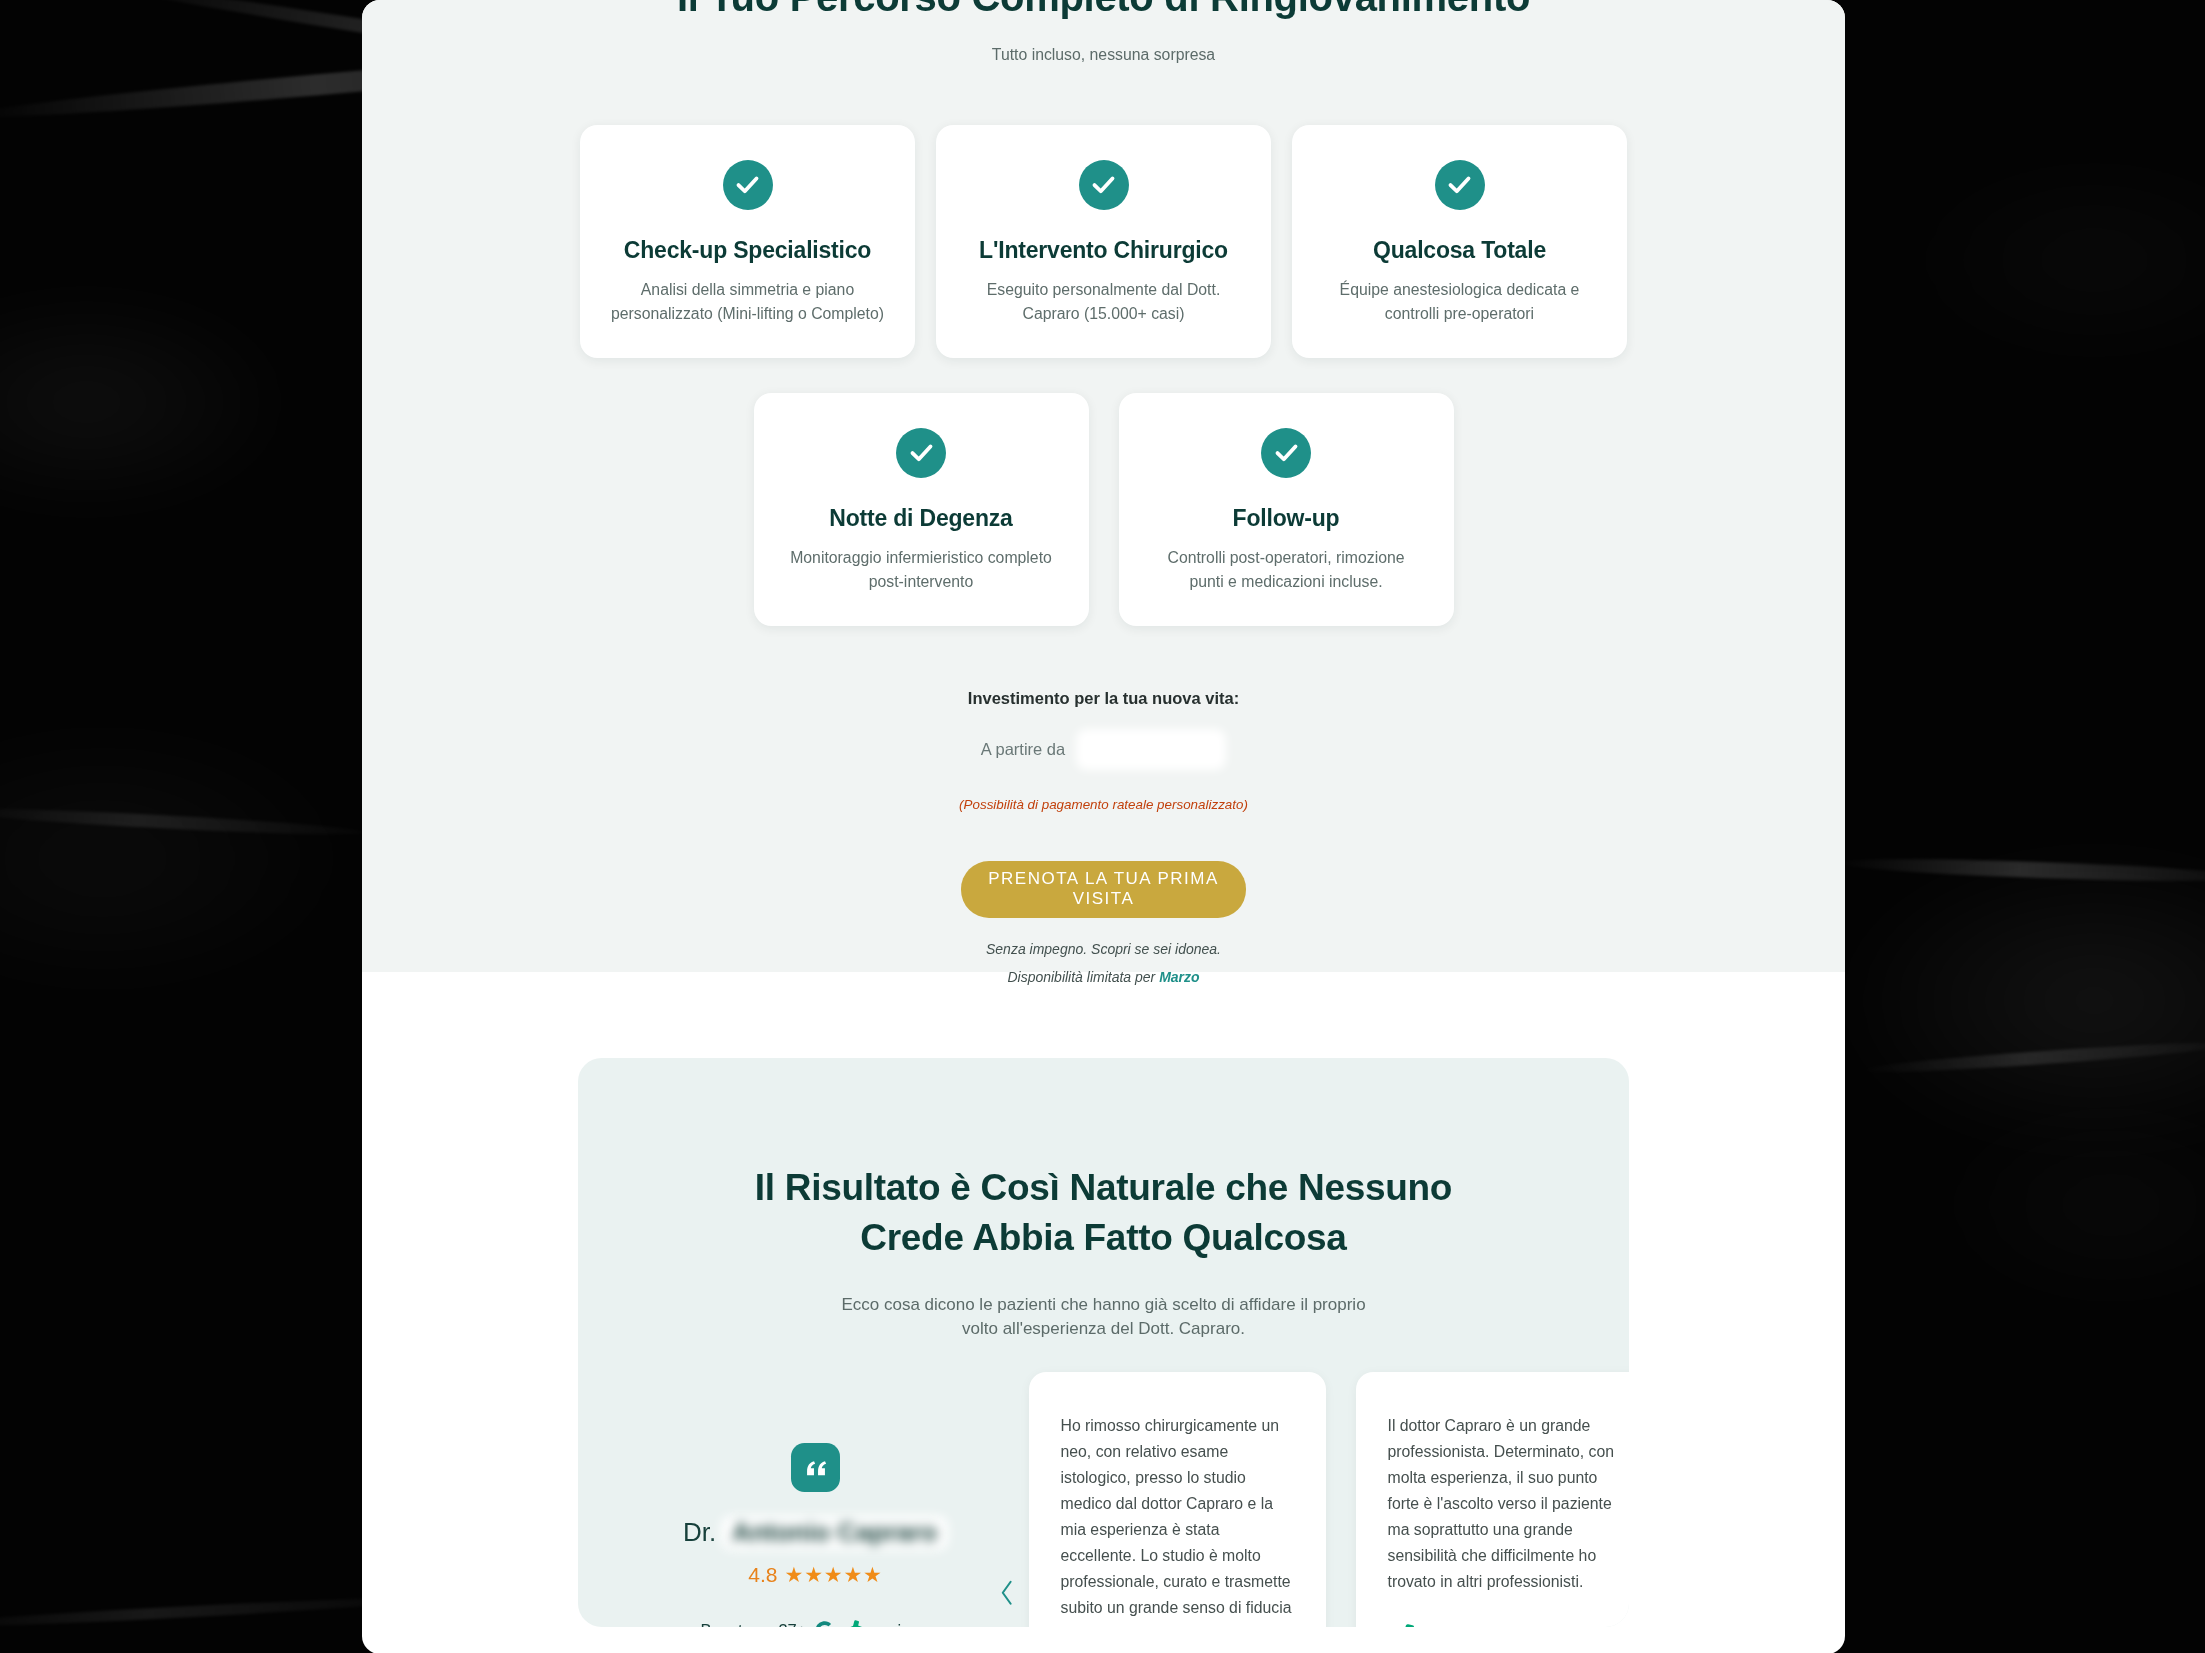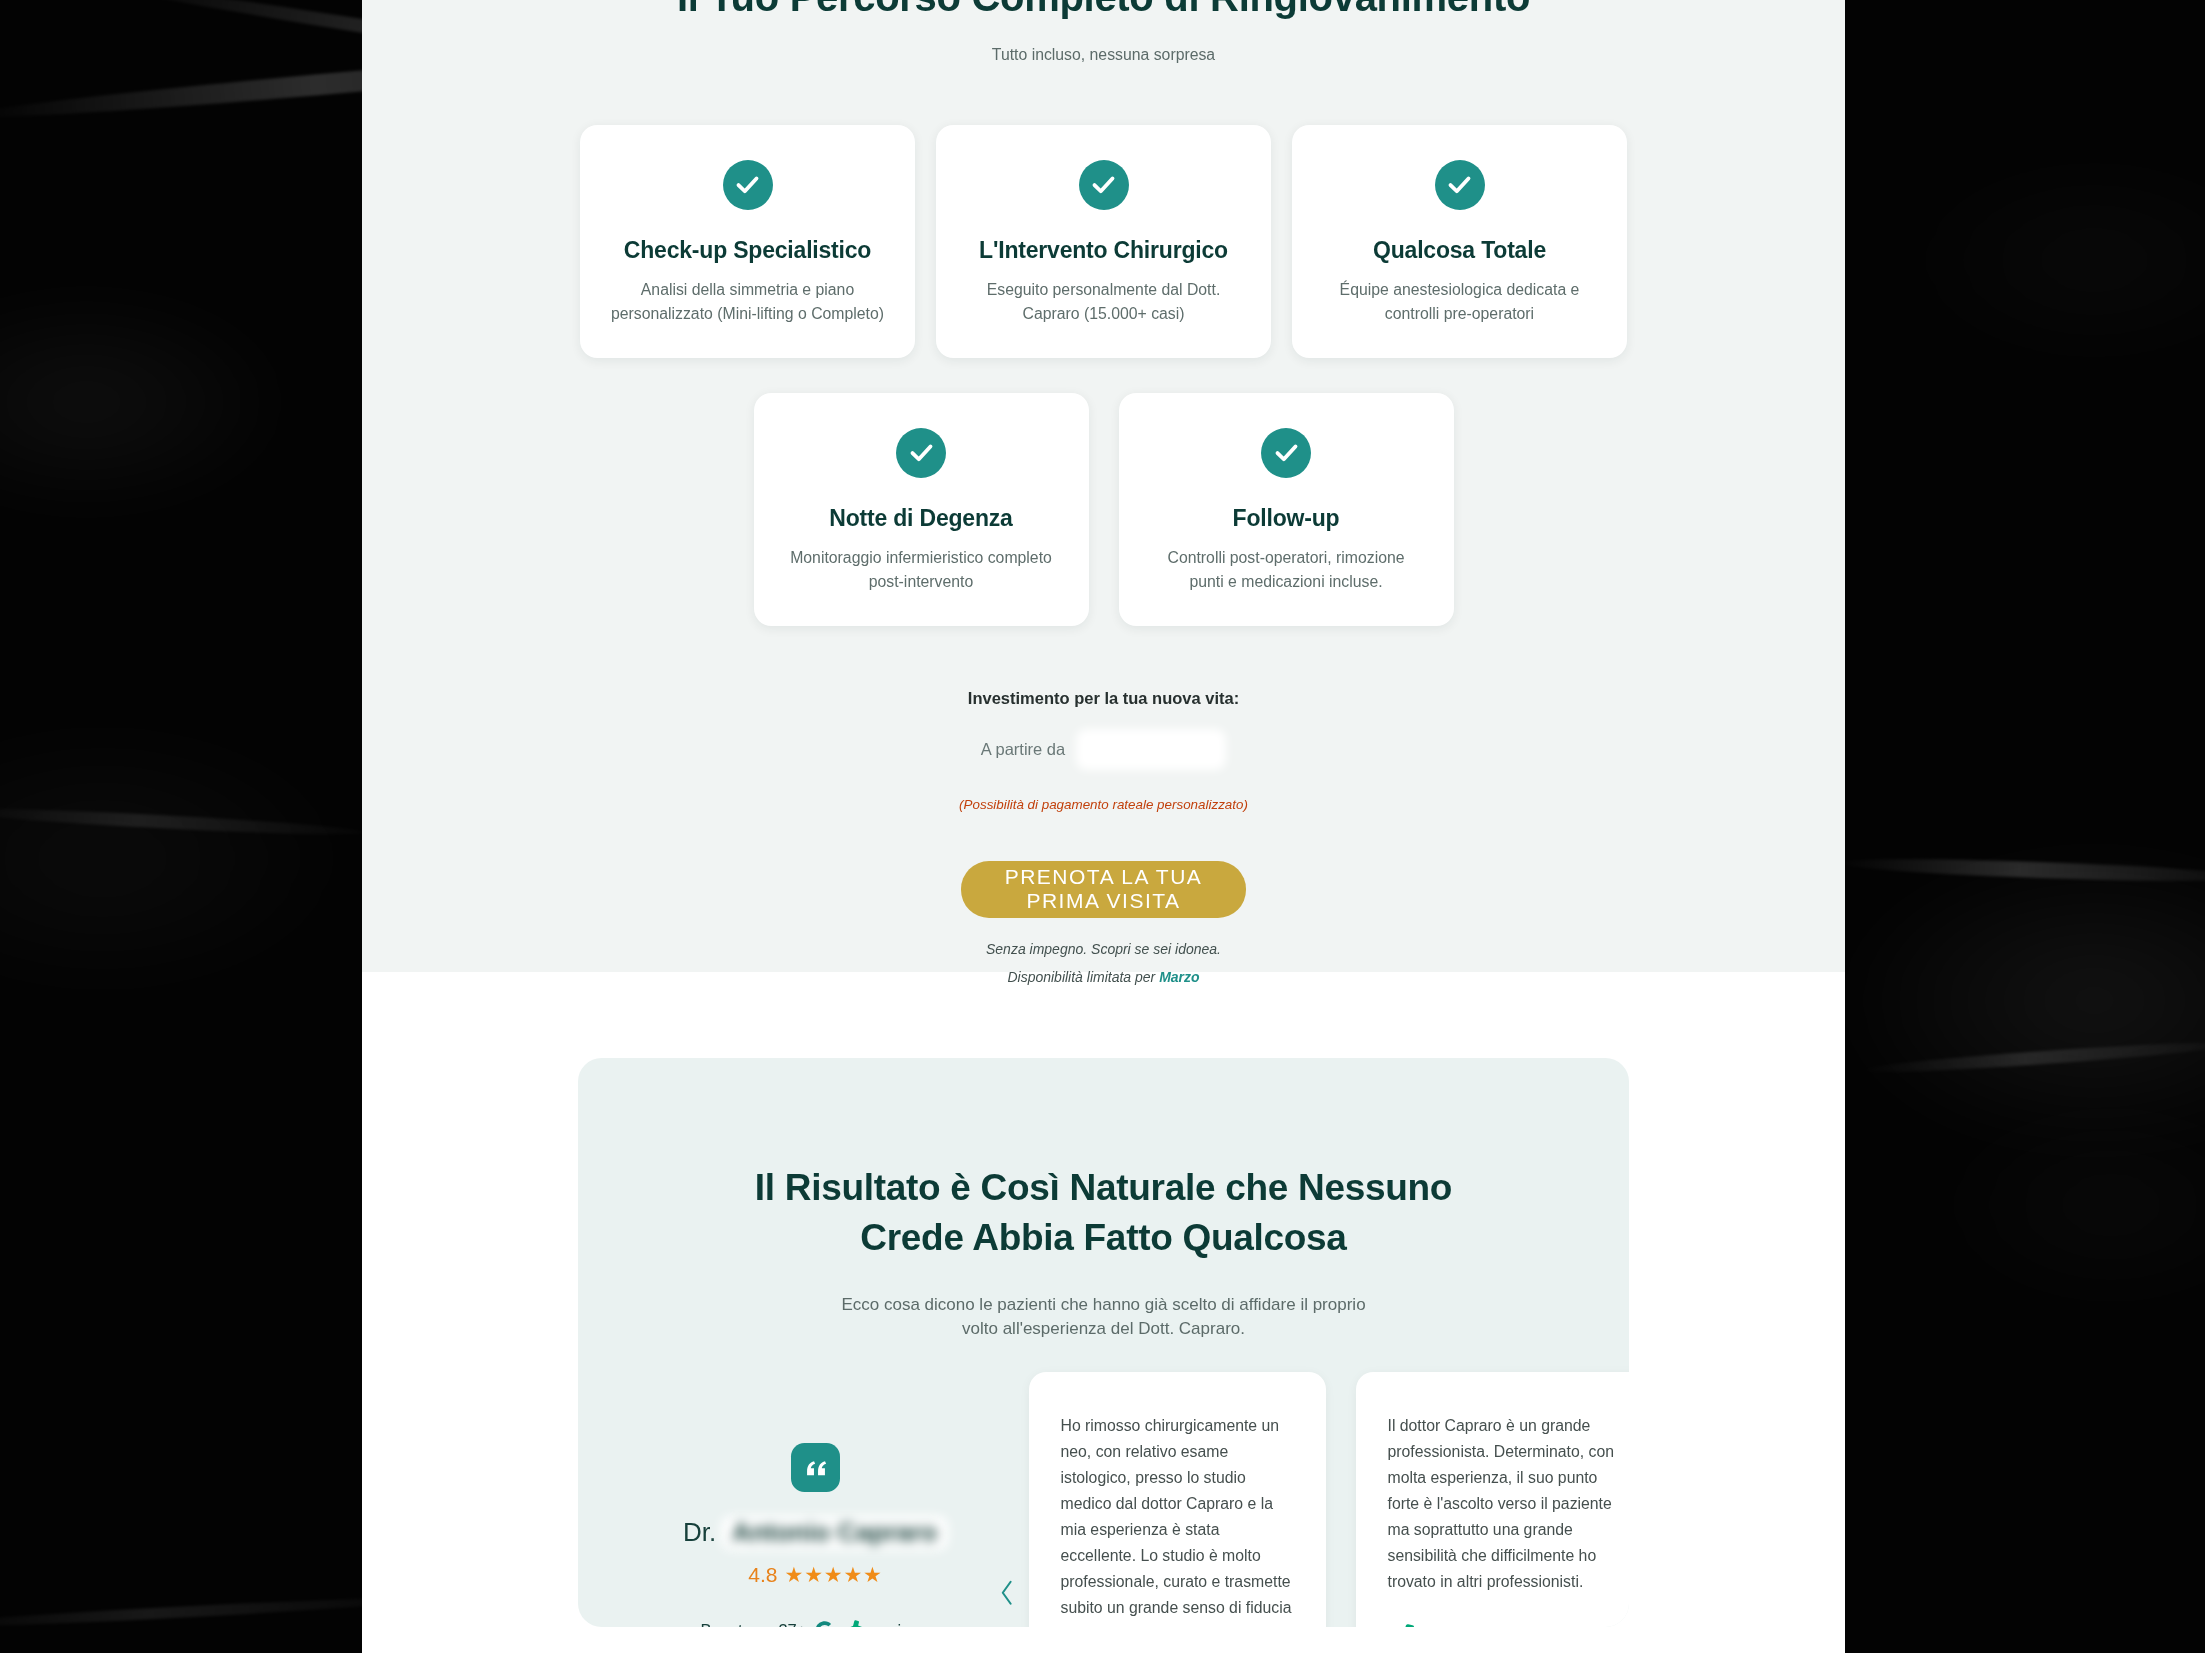--- a/index.html
+++ b/index.html
@@ -9,21 +9,21 @@
     font-family:"Liberation Sans", sans-serif;
     -webkit-font-smoothing:antialiased;
   }
 
   
   #backdrop{position:absolute;inset:0;background:#030303;overflow:hidden;}
   .glow{position:absolute;border-radius:50%;filter:blur(30px);opacity:.5;}
   .streak{position:absolute;background:linear-gradient(90deg,rgba(255,255,255,0) 0%,rgba(255,255,255,.30) 45%,rgba(255,255,255,.05) 100%);filter:blur(1.6px);border-radius:50%;}
 
   
-  #page{position:absolute;left:362px;top:0;width:1483px;height:1654px;overflow:hidden;background:#ffffff;}
+  #page{position:absolute;left:362px;top:0;width:1483px;height:1654px;overflow:hidden;background:#ffffff;border-radius:18px;}
 
   
   .sec-percorso{background:#f1f4f3;padding:0 0 0 0;height:999px;box-sizing:border-box;}
   .h1{
     font-size:40px;line-height:49px;font-weight:700;color:#0c3b36;
     text-align:center;letter-spacing:-0.3px;margin:-27px 0 0 0;padding:0 173px;
   }
   .sub-1{font-size:15.8px;color:#5c6b69;text-align:center;margin-top:23.6px;}
 
   .cards-row{display:flex;justify-content:center;gap:21px;margin-top:61px;}
@@ -49,21 +49,21 @@
   .price-from{font-size:16.5px;color:#6a7877;}
   .price-redacted{
     width:150px;height:41px;border-radius:10.2px;
     background:#ffffff;filter:blur(4.7px);
   }
   .price-note{font-size:13.4px;font-style:italic;color:#c2410c;margin-top:27px;}
 
   .cta-btn{
     display:block;margin:49px auto 0;width:285px;height:57px;border:0;
     border-radius:28px;background:#c9a83e;color:#ffffff;
-    font-family:"Liberation Sans", sans-serif;font-size:21px;letter-spacing:1.5px;
+    font-family:"Liberation Sans", sans-serif;font-size:17px;letter-spacing:1.5px;
     cursor:pointer;
   }
   .cta-sub1{font-size:14px;font-style:italic;color:#42504e;text-align:center;margin-top:23.6px;}
   .cta-sub2{font-size:14px;font-style:italic;color:#42504e;text-align:center;margin-top:11.8px;}
   .cta-sub2 b{color:#1f9089;font-style:italic;font-weight:700;}
 
   
   .sec-white{background:#ffffff;height:655px;padding-top:86px;box-sizing:border-box;}
   .testi-card{
     margin:0 auto;width:1051px;background:#eaf2f1;border-radius:23.6px;

